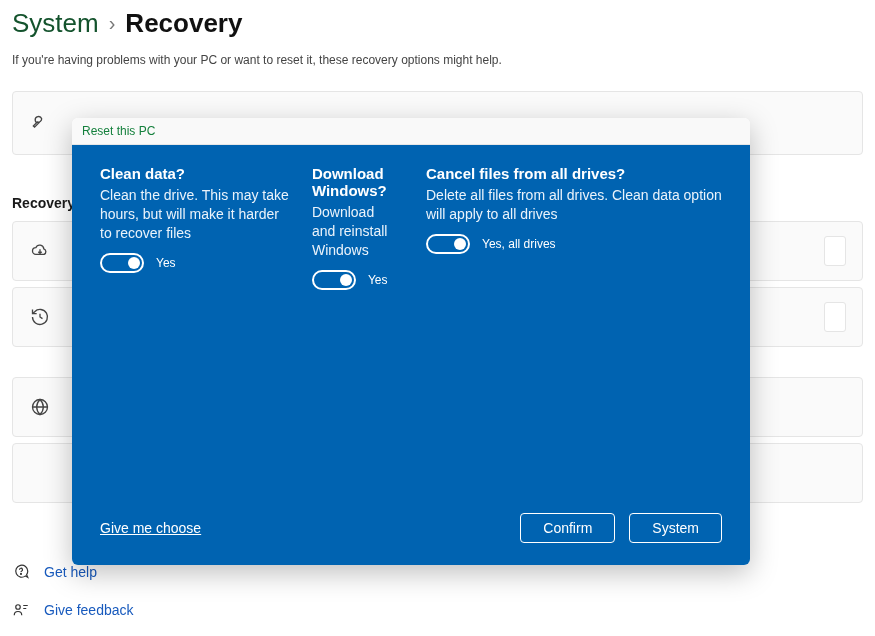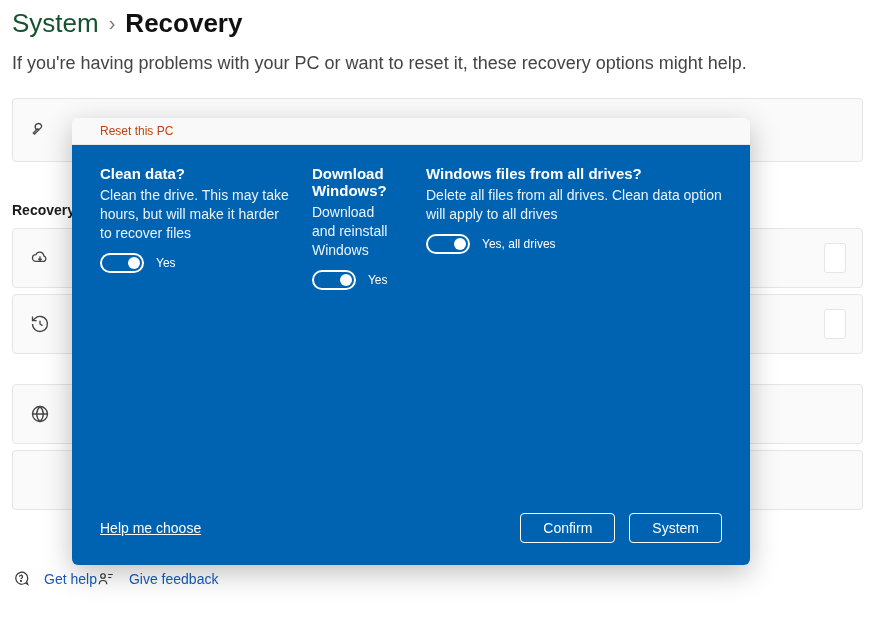--- a/index.html
+++ b/index.html
@@ -17,56 +17,56 @@
     .breadcrumb {
       display: flex;
       align-items: center;
       gap: 10px;
       font-size: 26px;
       margin-bottom: 14px;
     }
     .breadcrumb .bc-system { font-weight: 500; color: #14532d; }
     .breadcrumb .bc-sep { font-size: 20px; color: #777; }
     .breadcrumb .bc-current { font-weight: 700; color: #111; }
-    .intro { font-size: 18px; color: #444; margin-bottom: 24px; }
+    .intro { font-size: 12px; color: #444; margin-bottom: 24px; }
     .recovery-label { font-size: 14px; font-weight: 600; margin-bottom: 10px; margin-top: 40px; }
     .bg-card {
       border: 1px solid #e5e5e5;
       border-radius: 4px;
       background: #fafafa;
       height: 64px;
       margin-bottom: 6px;
       display: flex;
       align-items: center;
       padding: 0 16px;
       gap: 14px;
     }
     .bg-card.tall { height: 60px; }
     .bg-card .icon-slot { width: 22px; display:flex; align-items:center; justify-content:center; }
     .bg-card-right { margin-left:auto; width:22px; height:30px; border:1px solid #e5e5e5; border-radius:3px; background:#fff; }
-    .help-links { margin-top: 60px; display:flex; flex-direction:row; gap:0; }
+    .help-links { margin-top: 60px; display:flex; flex-direction:column; gap:20px; }
     .help-link { display:flex; align-items:center; gap:14px; font-size:14px; color:#185abd; cursor:pointer; }
     .help-link .hlabel { color:#185abd; }
     .help-link .hicon { color:#333; width:18px; display:flex; }
     .modal-wrap {
       position: absolute;
       left: 72px;
       top: 118px;
       width: 678px;
       border-radius: 6px;
       box-shadow: 0 8px 28px rgba(0,0,0,0.25);
       overflow: hidden;
       background: #fff;
     }
     .modal-titlebar {
       background: #f9f9f9;
       border-bottom: 1px solid #e7e7e7;
-      padding: 6px 28px;
+      padding: 6px 10px;
       font-size: 12px;
-      color: #c2410c;
+      color: #15803d;
     }
     .modal-body {
       background: #0063b1;
       color: #fff;
       padding: 20px 28px 22px 28px;
       min-height: 420px;
       display: flex;
       flex-direction: column;
     }
     .modal-heading { font-size: 24px; font-weight: 400; margin-bottom: 18px; }
@@ -207,33 +207,33 @@
             <div class="toggle">
                 <div class="knob"></div>
               </div>
             <span class="toggle-label">Yes</span>
           </div>
         </div>
       </div>
 
       <div class="settings-col">
         <div class="setting">
-          <div class="q">Windows files from all drives?</div>
+          <div class="q">Cancel files from all drives?</div>
           <div class="d">Delete all files from all drives. Clean data option will apply to all drives</div>
           <div class="toggle-row">
             <div class="toggle">
                 <div class="knob"></div>
               </div>
             <span class="toggle-label">Yes, all drives</span>
           </div>
         </div>
       </div>
     </div>
 
     <div class="modal-footer">
-      <a class="help-choose">Help me choose</a>
+      <a class="help-choose">Give me choose</a>
       <div class="modal-buttons">
         <button class="mbtn">Confirm</button>
         <button class="mbtn">System</button>
       </div>
     </div>
   </div>
 </div>
 
 </body></html>

